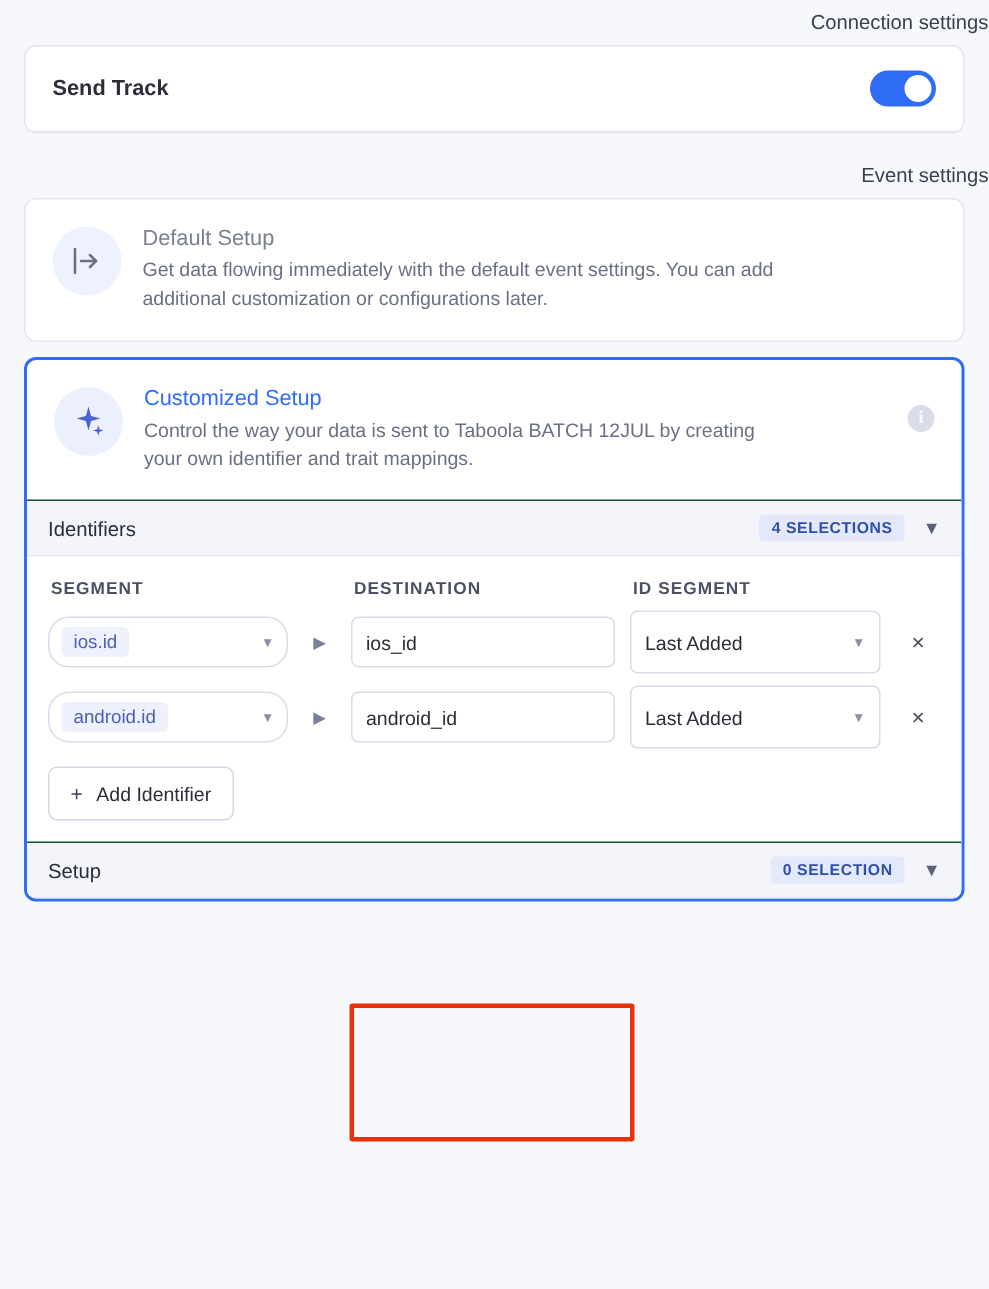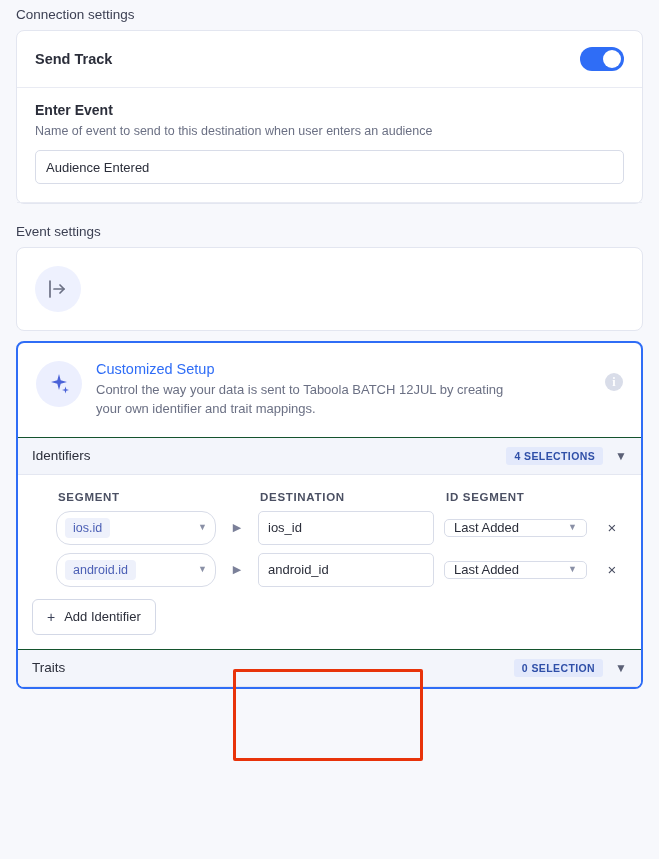--- a/index.html
+++ b/index.html
@@ -12,20 +12,21 @@
     color: #2b2e3a;
     overflow: hidden;
     position: relative;
   }
 
   
   .section-label {
     font-size: 13.5px;
     color: #3b3f52;
     padding: 0 0 8px 16px;
+    text-align: right;
   }
   .card {
     background: #ffffff;
     border: 1px solid #e3e6f0;
     border-radius: 8px;
     margin: 0 16px;
   }
 
   
   #conn-label { padding-top: 7px; }
@@ -173,21 +174,20 @@
     font-size: 12px;
     line-height: 1;
   }
 
   .map-body { padding: 12px 14px 14px; background: #fff; }
   .map-cols {
     display: grid;
     grid-template-columns: 160px 22px 176px 1fr 30px;
     align-items: center;
     column-gap: 10px;
-    margin-left: 24px;
   }
   .col-head {
     font-size: 11.5px;
     font-weight: bold;
     letter-spacing: .7px;
     color: #4b5063;
     padding: 4px 0 8px 2px;
   }
   .map-row { margin-bottom: 8px; }
 
@@ -212,21 +212,21 @@
     color: #8a90a6;
     font-size: 9px;
     line-height: 1;
   }
   .arrow {
     color: #7b8099;
     font-size: 11px;
     text-align: center;
   }
   .plain-select {
-    height: 18px;
+    height: 42px;
     border: 1px solid #d8dce8;
     border-radius: 5px;
     background: #fff;
     display: flex;
     align-items: center;
     padding: 0 9px;
     font-size: 13px;
     color: #2b2e3a;
   }
   .dest-input {
@@ -284,38 +284,37 @@
 
 <div class="card">
 
   <div class="send-track-row">
     <span class="send-track-title">Send Track</span>
     <div class="toggle">
       <div class="knob"></div>
     </div>
   </div>
 
-  <div class="field-block divided">
-    <p class="field-title">Enter Event</p>
-    <p class="field-desc">Name of event to send to this destination when user enters an audience</p>
-    <input class="text-input" type="text" value="Audience Entered" style="">
-  </div>
 
 </div>
 
 <div class="section-label" id="event-label">Event settings</div>
 
 <div class="card">
   <div class="setup-card">
     <div class="setup-icon">
       <svg width="24" height="24" viewBox="0 0 24 24" fill="none" stroke="#6b7084" stroke-width="1.7" stroke-linecap="round" stroke-linejoin="round">
         <path d="M4 4 L4 20"></path>
         <path d="M8 12 L18 12"></path>
         <path d="M14 8 L18 12 L14 16"></path>
       </svg>
+    </div>
+    <div>
+      <p class="setup-title">Default Setup</p>
+      <p class="setup-desc">Get data flowing immediately with the default event settings. You can add additional customization or configurations later.</p>
     </div>
   </div>
 </div>
 
 <div class="selected-card">
   <div class="setup-card">
     <div class="setup-icon">
       <svg width="24" height="24" viewBox="0 0 24 24" fill="#4b63d8">
         <path d="M12 2 L13.7 8.3 L20 10 L13.7 11.7 L12 18 L10.3 11.7 L4 10 L10.3 8.3 Z"></path>
         <path d="M18.5 14.5 L19.3 17.2 L22 18 L19.3 18.8 L18.5 21.5 L17.7 18.8 L15 18 L17.7 17.2 Z"></path>
@@ -373,19 +372,19 @@
       <div class="x-btn">×</div>
     </div>
 
     <button class="add-btn">
       <span class="plus">+</span>
       <span>Add Identifier</span>
     </button>
   </div>
 
   <div class="panel-head">
-    <span class="ph-title">Traits</span>
+    <span class="ph-title">Setup</span>
     <span class="badge">0 SELECTION</span>
     <span class="chev">▼</span>
   </div>
 </div>
 
 <div class="annotation-box"></div>
 
 </body></html>

